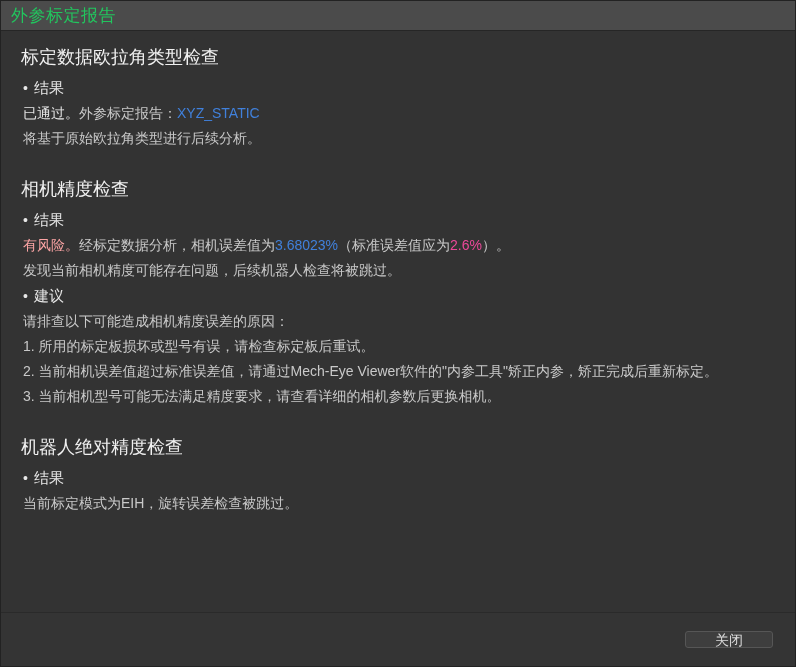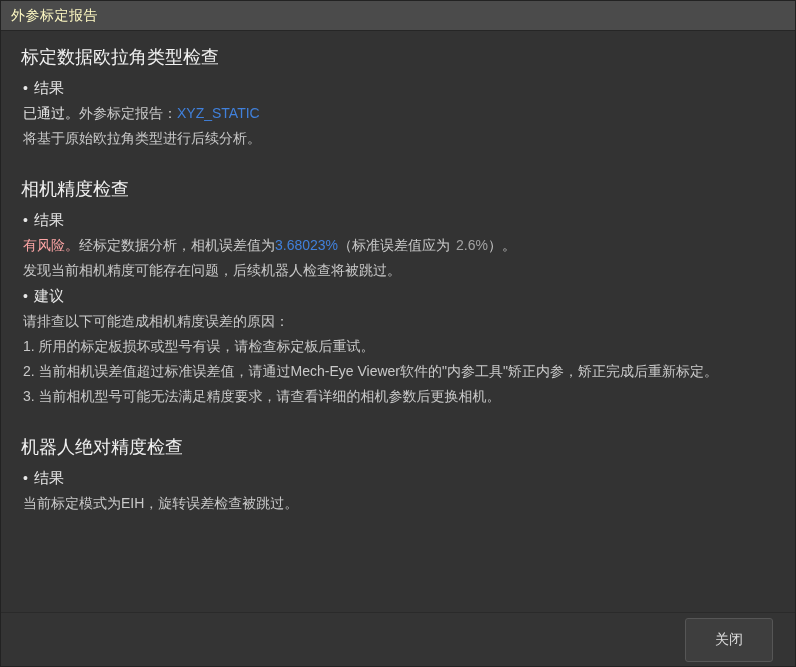--- a/index.html
+++ b/index.html
@@ -17,22 +17,22 @@
   }
   .titlebar {
     flex:none;
     height:30px;
     background:#4b4b4b;
     border-bottom:1px solid #262626;
     display:flex; align-items:center;
     padding:0 10px;
   }
   .titlebar .title-text {
-    color:#fef9c3;
-    font-size:14px;
+    color:#22c55e;
+    font-size:17px;
     letter-spacing:0.5px;
     font-family:Liberation Serif, serif;
   }
   .content {
     flex:1;
     padding:1px 16px 0 8px;
     overflow:hidden;
   }
   .section-heading {
     font-size:18px;
@@ -66,21 +66,21 @@
     flex:none;
     height:54px;
     border-top:1px solid #2a2a2a;
     background:#343434;
     display:flex;
     align-items:center;
     justify-content:flex-end;
     padding-right:22px;
   }
   .close-button {
-    width:88px; height:44px;
+    width:88px; height:17px;
     background:#3e3e3e;
     border:1px solid #565656;
     border-radius:3px;
     color:#dcdcdc;
     font-size:14px;
     font-family:inherit;
     cursor:pointer;
   }
 </style>
 </head>
@@ -101,21 +101,21 @@
         </div>
         <p class="body-line"><span style="color: #e5e5e5;">已通过。</span><span>外参标定报告：</span><span style="color: rgb(64, 128, 219);">XYZ_STATIC</span></p>
         <p class="body-line"><span>将基于原始欧拉角类型进行后续分析。</span></p>
       </section>
       <section>
         <h2 class="section-heading">相机精度检查</h2>
         <div class="bullet-line">
           <span class="dot">•</span>
           <span>结果</span>
         </div>
-        <p class="body-line"><span style="color: #fca5a5;">有风险。</span><span>经标定数据分析，相机误差值为</span><span style="color: rgb(64, 128, 219);">3.68023%</span><span>（标准误差值应为</span><span style="color: #a3a3a3; margin-left: 6px;">2.6%</span><span>）。</span></p>
+        <p class="body-line"><span style="color: #fca5a5;">有风险。</span><span>经标定数据分析，相机误差值为</span><span style="color: rgb(64, 128, 219);">3.68023%</span><span>（标准误差值应为</span><span style="color: #ec4899;">2.6%</span><span>）。</span></p>
         <p class="body-line"><span>发现当前相机精度可能存在问题，后续机器人检查将被跳过。</span></p>
         <div class="bullet-line">
           <span class="dot">•</span>
           <span>建议</span>
         </div>
         <p class="body-line"><span>请排查以下可能造成相机精度误差的原因：</span></p>
         <p class="body-line"><span>1. 所用的标定板损坏或型号有误，请检查标定板后重试。</span></p>
         <p class="body-line"><span>2. 当前相机误差值超过标准误差值，请通过Mech-Eye Viewer软件的"内参工具"矫正内参，矫正完成后重新标定。</span></p>
         <p class="body-line"><span>3. 当前相机型号可能无法满足精度要求，请查看详细的相机参数后更换相机。</span></p>
       </section>

